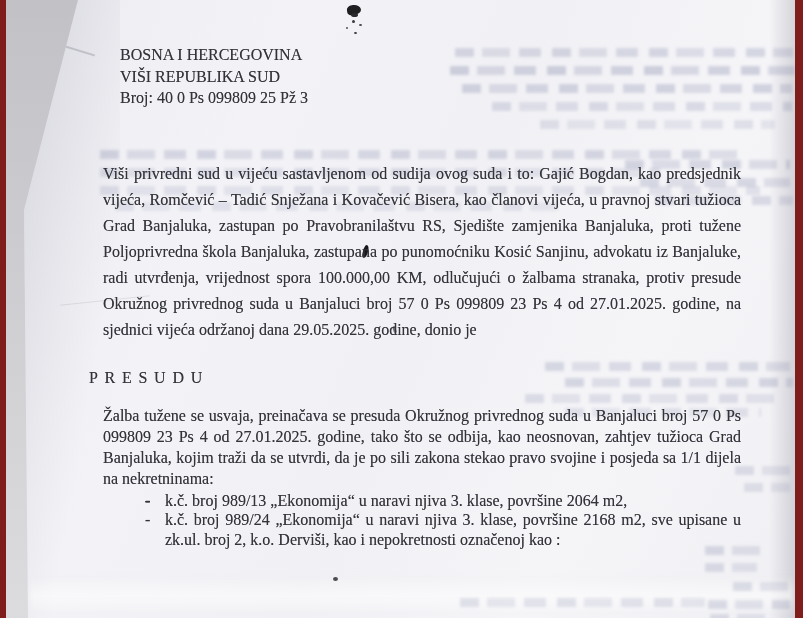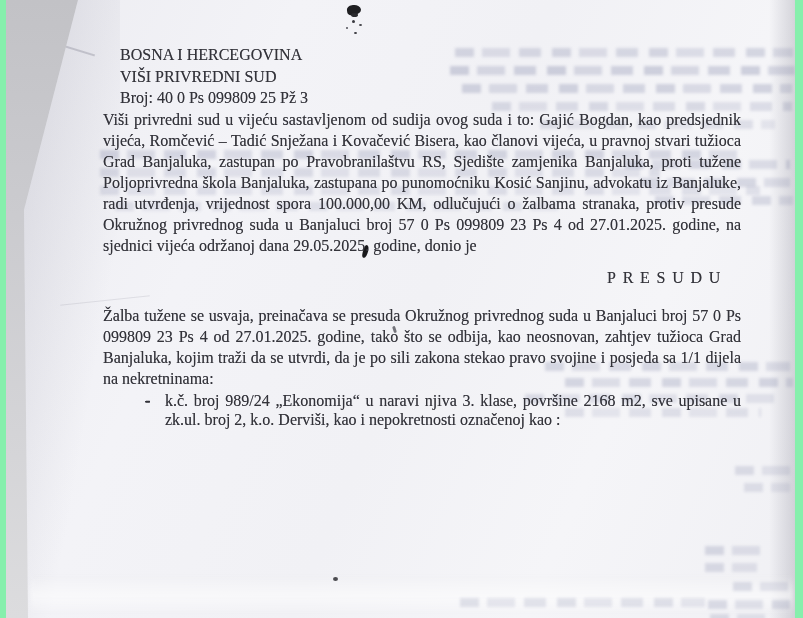--- a/index.html
+++ b/index.html
@@ -1,18 +1,18 @@
 <!DOCTYPE html>
 <html><head>
 <meta charset="utf-8">
 <style>
   html,body{margin:0;padding:0;background:#101013;}
   .stage{
     position:relative;width:803px;height:618px;overflow:hidden;
-    background:#86efac;
+    background:#7f1d1d;
     font-family:"Liberation Serif","DejaVu Serif",serif;
   }
   
   .scan-gray{
     position:absolute;left:6px;top:0;width:96px;height:618px;
     background:linear-gradient(180deg,#c2c2c6 0%,#cbcbcf 35%,#d4d4d7 70%,#dcdcde 100%);
   }
   
   .page{
     position:absolute;inset:0;
@@ -50,23 +50,23 @@
   
   .content{
     position:absolute;left:103px;top:44px;width:638px;
     color:#33333a;font-size:16px;
     text-shadow:0 0 .6px rgba(51,51,58,.55);
   }
   .hdr{line-height:21.5px;margin-left:17px;white-space:nowrap;}
   .para{
     text-align:justify;
   }
-  .para-intro{line-height:21px;}
+  .para-intro{margin-top:52px;line-height:26px;}
   .judgment-heading{
-    margin-top:10px;text-align:right;letter-spacing:.42em;
+    margin-top:23px;text-align:left;letter-spacing:.42em;
     line-height:24px;transform:translateX(-14px);
   }
   .para-ruling{margin-top:15px;line-height:21px;}
   .list{margin-top:2px;line-height:19.5px;}
   .list-item{position:relative;padding-left:62px;text-align:justify;}
   .dash{position:absolute;left:42px;top:0;}
 </style>
 </head>
 <body>
 
@@ -115,39 +115,40 @@
     <div class="ink" style="left:359px;top:24px;width:3px;height:2px;background:#44444a;border-radius:50%;"></div>
     <div class="ink" style="left:346px;top:27px;width:2px;height:2px;background:#505058;border-radius:50%;"></div>
     <div class="ink" style="left:354px;top:32px;width:3px;height:2px;background:#3a3a40;border-radius:50%;"></div>
     <div class="ink" style="left:363px;top:245px;width:5px;height:13px;background:#18181b;border-radius:50% 50% 60% 40%;transform:rotate(14deg);"></div>
     <div class="ink" style="left:393px;top:326px;width:3px;height:7px;background:#4a4a52;opacity:.75;transform:rotate(-18deg);border-radius:2px;"></div>
     <div class="ink" style="left:333px;top:577px;width:5px;height:4px;background:#2e2e33;opacity:.85;border-radius:50%;"></div>
 
     <div class="content">
       <div class="hdr">
         <div>BOSNA I HERCEGOVINA</div>
-        <div>VIŠI PRIVREDNI SUD</div>
+        <div>VIŠI REPUBLIKA SUD</div>
         <div>Broj: 40 0 Ps 099809 25 Pž 3</div>
       </div>
 
       <div class="para para-intro">Viši privredni sud u vijeću sastavljenom od sudija ovog suda i to: Gajić Bogdan, kao predsjednik vijeća, Romčević – Tadić Snježana i Kovačević Bisera, kao članovi vijeća, u pravnoj stvari tužioca Grad Banjaluka, zastupan po Pravobranilaštvu RS, Sjedište zamjenika Banjaluka, proti tužene Poljoprivredna škola Banjaluka, zastupana po punomoćniku Kosić Sanjinu, advokatu iz Banjaluke, radi utvrđenja, vrijednost spora 100.000,00 KM, odlučujući o žalbama stranaka, protiv presude Okružnog privrednog suda u Banjaluci broj 57 0 Ps 099809 23 Ps 4 od 27.01.2025. godine, na sjednici vijeća održanoj dana 29.05.2025. godine, donio je</div>
 
       <div class="judgment-heading">PRESUDU</div>
 
       <div class="para para-ruling">Žalba tužene se usvaja, preinačava se presuda Okružnog privrednog suda u Banjaluci broj 57 0 Ps 099809 23 Ps 4 od 27.01.2025. godine, tako što se odbija, kao neosnovan, zahtjev tužioca Grad Banjaluka, kojim traži da se utvrdi, da je po sili zakona stekao pravo svojine i posjeda sa 1/1 dijela na nekretninama:</div>
 
       <div class="list">
         <div class="list-item">
           <span class="dash">-</span>
         </div>
         <div class="list-item">
           <span class="dash">-</span>
         </div>
         <div class="list-item">
           <span class="dash">-</span>
+          <span>k.č. broj 989/13 „Ekonomija“ u naravi njiva 3. klase, površine 2064 m2,</span>
         </div>
         <div class="list-item">
           <span class="dash">-</span>
           <span>k.č. broj 989/24 „Ekonomija“ u naravi njiva 3. klase, površine 2168 m2, sve upisane u zk.ul. broj 2, k.o. Derviši, kao i nepokretnosti označenoj kao :</span>
         </div>
       </div>
     </div>
   </div>
 </div>
 

